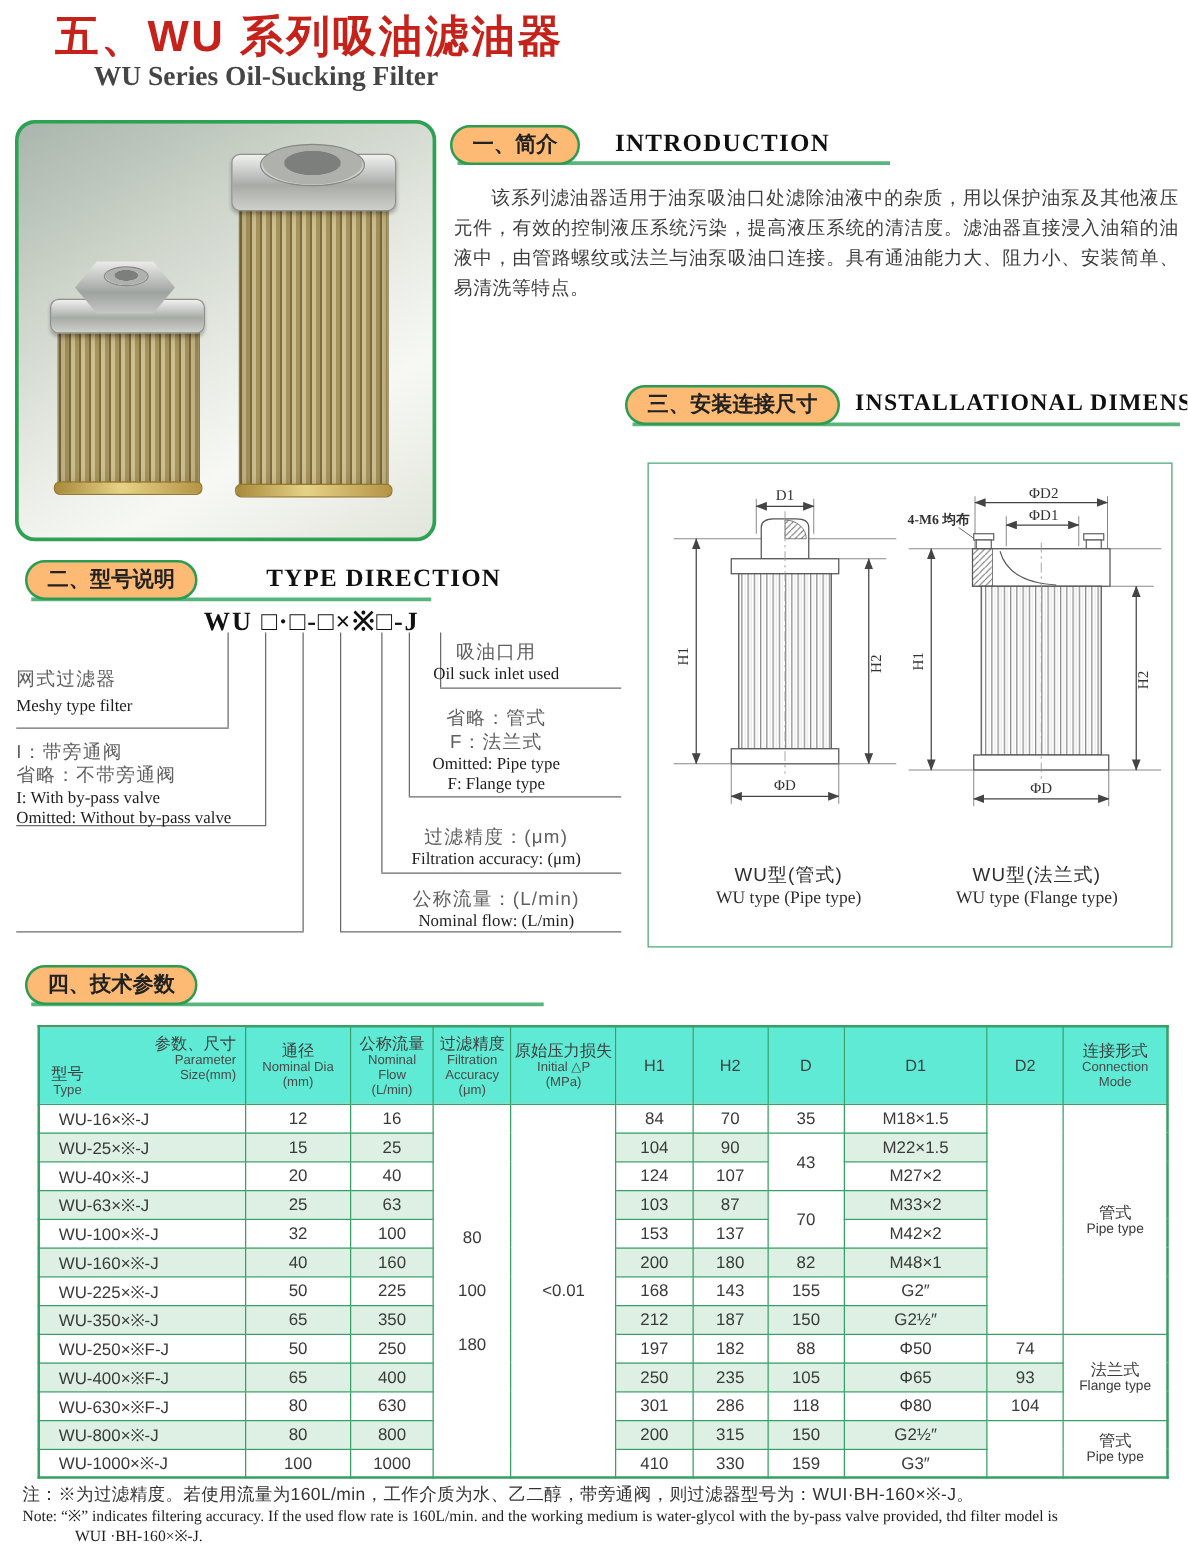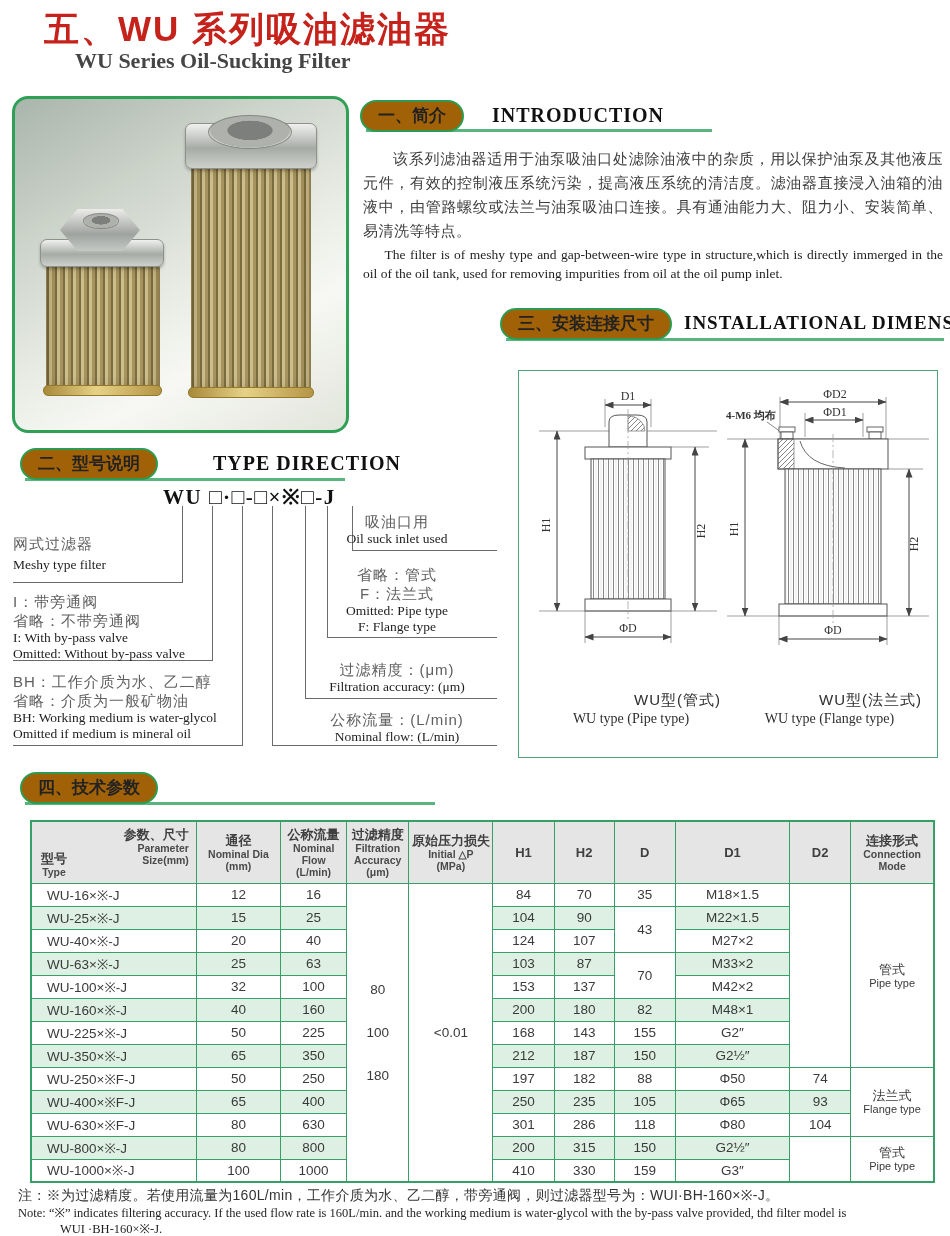--- a/index.html
+++ b/index.html
@@ -5,21 +5,21 @@
   html,body{margin:0;padding:0;background:#fff;}
   .page{position:relative;width:950px;height:1236px;background:#ffffff;overflow:hidden;
         font-family:"Liberation Sans",sans-serif;}
 
   
   .title-zh{position:absolute;left:44px;top:6px;font-size:35px;font-weight:bold;color:#c5221b;letter-spacing:2px;}
   .title-en{position:absolute;left:75px;top:48px;font-size:22px;font-weight:bold;color:#454545;
             font-family:"Liberation Serif",serif;}
 
   .pill{position:absolute;height:24px;line-height:24px;padding:2px 16px;border:2px solid #2d9c52;
-        border-radius:16px;background:#a16207;font-size:17px;font-weight:bold;color:#222;z-index:3;white-space:nowrap;}
+        border-radius:16px;background:#fdba74;font-size:17px;font-weight:bold;color:#222;z-index:3;white-space:nowrap;}
   .sec-heading{position:absolute;font-family:"Liberation Serif",serif;font-weight:bold;font-size:20px;color:#101010;
         letter-spacing:1px;white-space:nowrap;z-index:3;}
   .underline{position:absolute;height:3px;background:#58b57e;z-index:1;}
 
   
   .photo{position:absolute;left:12px;top:96px;width:331px;height:331px;border:3px solid #2fa156;border-radius:16px;
          background:linear-gradient(150deg,#a9b5ac 0%,#ccd3c9 28%,#e9ece5 55%,#f7f8f4 72%,#e2e5db 100%);overflow:hidden;}
   .f-body{position:absolute;background:repeating-linear-gradient(90deg,#7c6c40 0 2px,#cdbe8e 2px 5px,#a6945e 5px 8px);
           border:1px solid #8c7c4e;border-radius:3px;box-shadow:inset 0 0 14px rgba(60,45,10,.35);}
   .f-cap{position:absolute;background:linear-gradient(180deg,#f0f1ef,#a7aba6 55%,#cdd0cb);border:1px solid #8e918c;border-radius:7px;
@@ -33,39 +33,39 @@
 
   
   .para-zh{position:absolute;left:363px;top:147px;width:580px;font-size:15px;line-height:24px;color:#3d3d3d;
            text-align:justify;text-indent:2em;letter-spacing:.5px;}
   .para-en{position:absolute;left:363px;top:245px;width:580px;font-size:13.5px;line-height:19px;color:#1e1e1e;
            font-family:"Liberation Serif",serif;text-align:justify;text-indent:1.6em;}
 
   
   .ibox{position:absolute;left:518px;top:370px;width:418px;height:386px;border:1px solid #4aa876;background:#fff;}
   .caption{position:absolute;text-align:center;color:#2e2e2e;}
-  .cap-zh{font-size:15px;letter-spacing:1px;text-align:right;}
+  .cap-zh{font-size:15px;letter-spacing:1px;}
   .cap-en{font-size:14px;font-family:"Liberation Serif",serif;margin-top:1px;}
 
   
   .code{position:absolute;left:163px;top:482px;font-size:21px;font-family:"Liberation Serif",serif;color:#111;
         letter-spacing:1.5px;font-weight:bold;}
   .tl{position:absolute;background:#6b6b6b;z-index:1;}
   .lab{position:absolute;z-index:2;}
   .lab .zh{display:block;font-size:15px;color:#5f5f5f;letter-spacing:1px;line-height:19px;}
   .lab .en{display:block;font-size:13.5px;color:#1d1d1d;font-family:"Liberation Serif",serif;line-height:16px;}
   .lab.right{text-align:center;}
 
   
   .ttable{position:absolute;left:30px;top:820px;border-collapse:collapse;table-layout:fixed;width:905px;
           border:2px solid #37a066;}
   .ttable th,.ttable td{border:1px solid #37a066;padding:0;text-align:center;vertical-align:middle;}
   .ttable thead tr{height:62px;}
   .ttable tbody tr{height:23px;}
-  .ttable th{background:#e5e5e5;font-weight:bold;}
+  .ttable th{background:#5eead4;font-weight:normal;}
   .hz{display:block;font-size:13px;color:#3f3f3f;line-height:15px;}
   .he{display:block;font-size:10.5px;color:#4a4a4a;line-height:12px;}
   .ttable td{font-size:13.5px;color:#3a3a3a;background:#fff;}
   .ttable tbody tr:nth-child(even) td{background:#ddf0e3;}
   .ttable td.mc{background:#fff !important;}
   .ttable td.model{text-align:left;padding-left:15px;}
   .diag{position:relative;background:#d8ecdd;
         background-image:linear-gradient(to bottom right,transparent calc(50% - 1px),#37a066 calc(50% - 1px) calc(50% + 1px),transparent calc(50% + 1px));}
   .diag-param{position:absolute;top:5px;right:7px;text-align:right;}
   .diag-type{position:absolute;bottom:5px;left:9px;text-align:center;}
@@ -101,21 +101,20 @@
       <div class="f-rim" style="left:173px;top:288px;width:124px;"></div>
       <div class="f-cap" style="left:170px;top:24px;width:130px;height:44px;"></div>
       <div class="f-hole" style="left:193px;top:16px;width:82px;height:32px;"></div>
     </div>
   </div>
 
   <div class="underline" style="left:366px;top:129px;width:346px;"></div>
   <div class="pill" style="left:360px;top:100px;"><span>一、简介</span></div>
   <div class="sec-heading" style="left:492px;top:104px;">INTRODUCTION</div>
   <div class="para-zh">该系列滤油器适用于油泵吸油口处滤除油液中的杂质，用以保护油泵及其他液压元件，有效的控制液压系统污染，提高液压系统的清洁度。滤油器直接浸入油箱的油液中，由管路螺纹或法兰与油泵吸油口连接。具有通油能力大、阻力小、安装简单、易清洗等特点。</div>
-  <div class="para-en">The filter is of meshy type and gap-between-wire type in structure,which is directly immerged in the oil of the oil tank, used for removing impurities from oil at the oil pump inlet.</div>
 
   <div class="underline" style="left:506px;top:338px;width:438px;"></div>
   <div class="pill" style="left:500px;top:308px;"><span>三、安装连接尺寸</span></div>
   <div class="sec-heading" style="left:684px;top:312px;font-size:19px;">INSTALLATIONAL DIMENSIONS</div>
 
   <div class="ibox">
 
     <svg width="190" height="295" style="position:absolute;left:14px;top:18px;">
       <defs>
         <pattern id="pl1" width="5" height="8" patternUnits="userSpaceOnUse">
@@ -234,26 +233,20 @@
   <div class="lab" style="left:13px;top:534px;">
     <span class="zh">网式过滤器</span>
     <span class="en" style="margin-top:4px;">Meshy type filter</span>
   </div>
   <div class="lab" style="left:13px;top:592px;">
     <span class="zh">I：带旁通阀</span>
     <span class="zh">省略：不带旁通阀</span>
     <span class="en">I: With by-pass valve</span>
     <span class="en">Omitted: Without by-pass valve</span>
   </div>
-  <div class="lab" style="left:13px;top:672px;">
-    <span class="zh">BH：工作介质为水、乙二醇</span>
-    <span class="zh">省略：介质为一般矿物油</span>
-    <span class="en">BH: Working medium is water-glycol</span>
-    <span class="en">Omitted if medium is mineral oil</span>
-  </div>
 
   <div class="lab right" style="left:297px;top:512px;width:200px;">
     <span class="zh">吸油口用</span>
     <span class="en">Oil suck inlet used</span>
   </div>
   <div class="lab right" style="left:297px;top:565px;width:200px;">
     <span class="zh">省略：管式</span>
     <span class="zh">F：法兰式</span>
     <span class="en">Omitted: Pipe type</span>
     <span class="en">F: Flange type</span>

